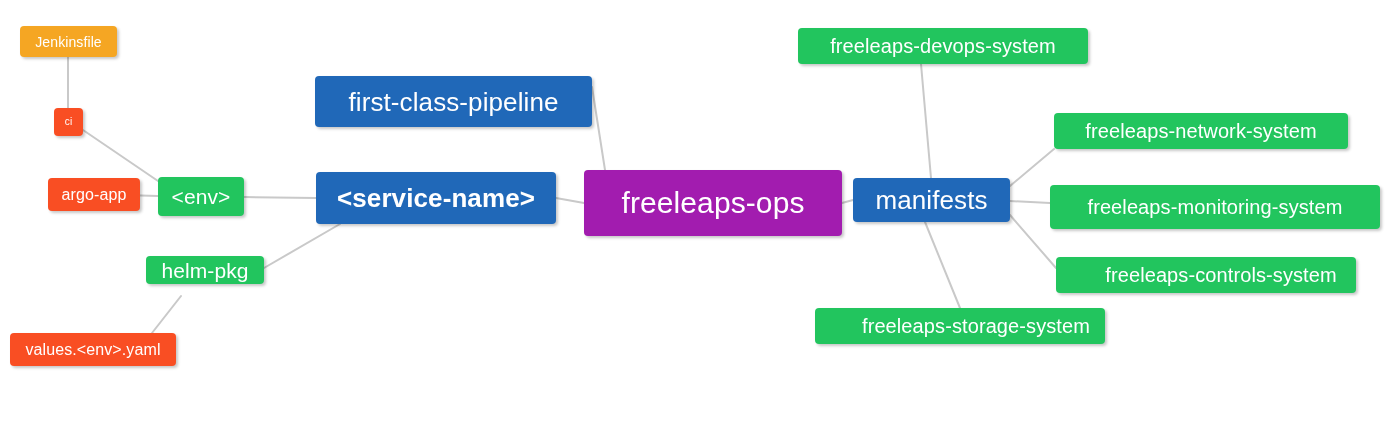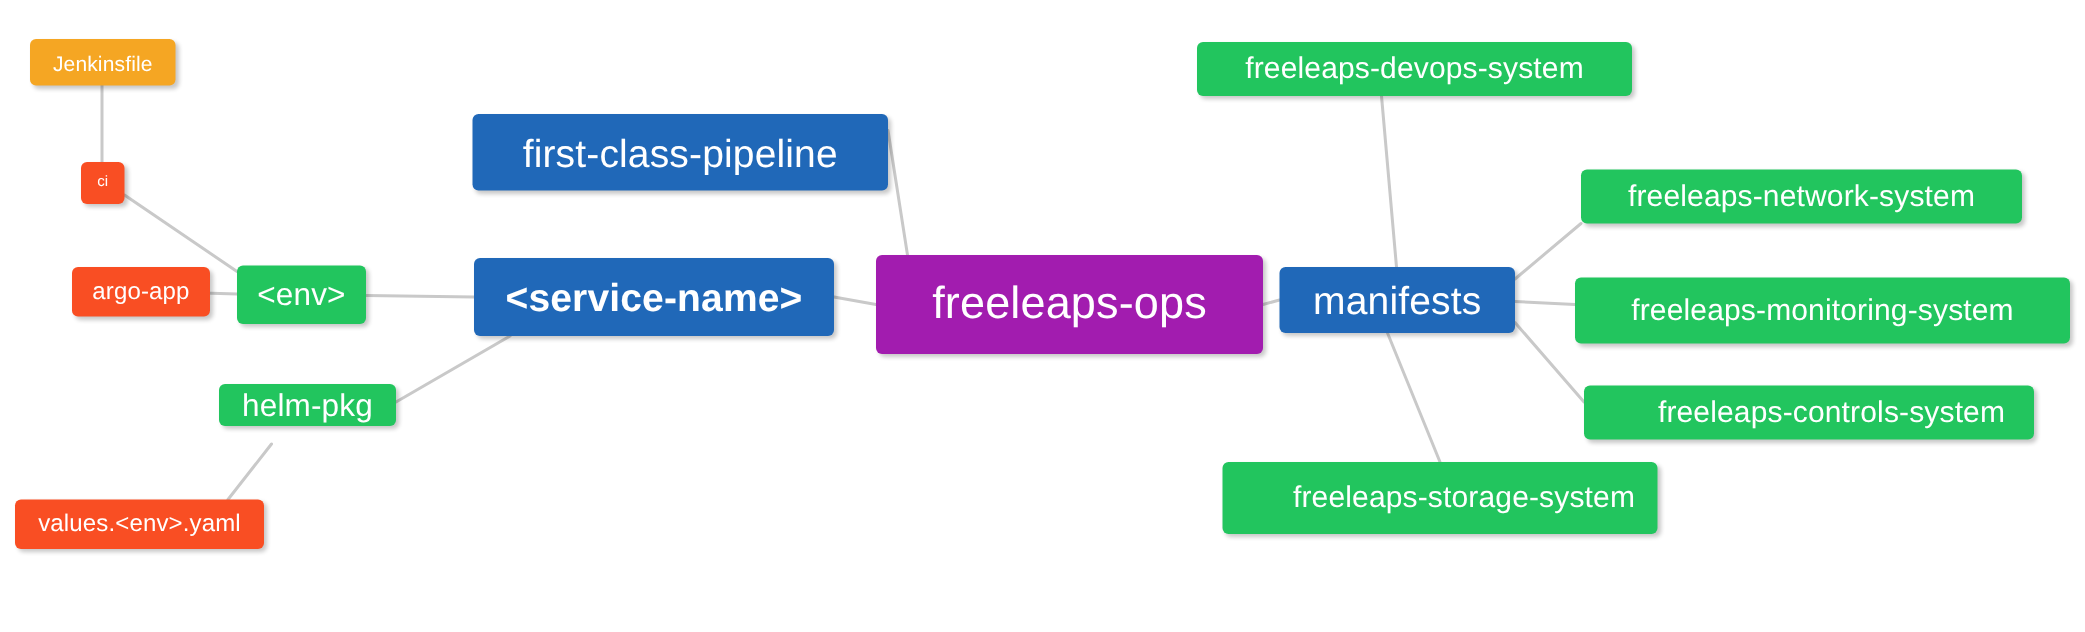--- a/index.html
+++ b/index.html
@@ -73,15 +73,15 @@
       <div class="node n-green" style="left: 158px; top: 177px; width: 86px; height: 39px; font-size: 21px;">&lt;env&gt;</div>
       <div class="node n-red" style="left: 54px; top: 108px; width: 29px; height: 28px; font-size: 10px;">ci</div>
       <div class="node n-orange" style="left: 20px; top: 26px; width: 97px; height: 31px; font-size: 14px;">Jenkinsfile</div>
       <div class="node n-red" style="left: 32px; top: 178px; width: 92px; height: 33px; font-size: 16px; margin-left: 16px;">argo-app</div>
       <div class="node n-green" style="left: 146px; top: 256px; width: 118px; height: 28px; font-size: 21px;">helm-pkg</div>
       <div class="node n-red" style="left: 10px; top: 333px; width: 166px; height: 33px; font-size: 16px;">values.&lt;env&gt;.yaml</div>
       <div class="node n-green" style="left: 798px; top: 28px; width: 290px; height: 36px; font-size: 20px;">freeleaps-devops-system</div>
       <div class="node n-green" style="left: 1054px; top: 113px; width: 294px; height: 36px; font-size: 20px;">freeleaps-network-system</div>
       <div class="node n-green" style="left: 1050px; top: 185px; width: 330px; height: 44px; font-size: 20px;">freeleaps-monitoring-system</div>
       <div class="node n-green" style="left: 1056px; top: 257px; width: 300px; height: 36px; font-size: 20px; padding-left: 30px;">freeleaps-controls-system</div>
-      <div class="node n-green" style="left: 815px; top: 308px; width: 290px; height: 48px; font-size: 20px; padding-left: 32px;">freeleaps-storage-system</div>
+      <div class="node n-green" style="left: 815px; top: 308px; width: 290px; height: 36px; font-size: 20px; padding-left: 32px;">freeleaps-storage-system</div>
     </div>
 </div>
 
 </body></html>

